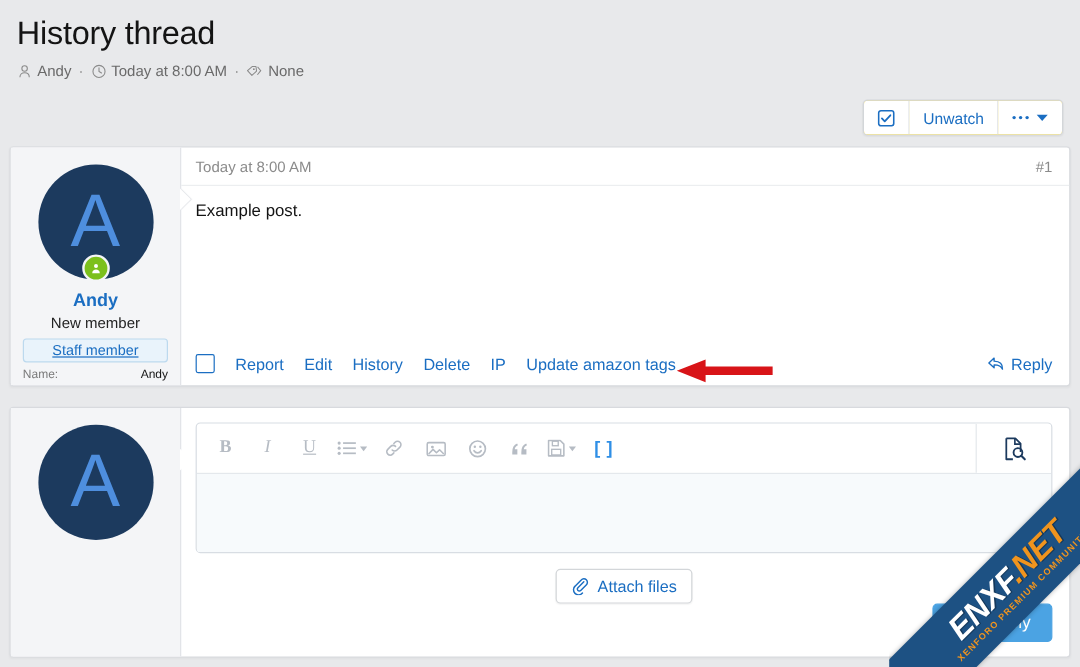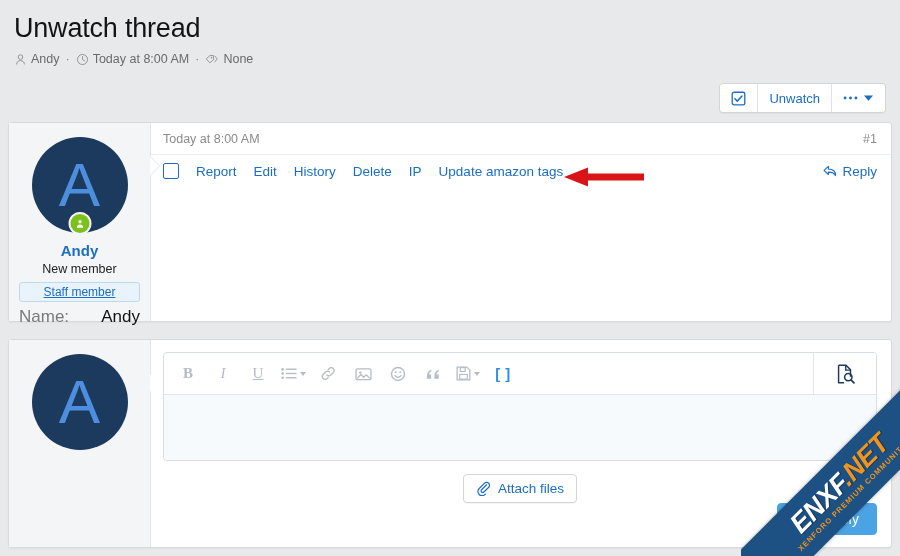--- a/index.html
+++ b/index.html
@@ -167,21 +167,21 @@
     background: #e9f3fb;
     border: 1px solid #bcd9ee;
     border-radius: 3px;
     color: #1b6ec2;
     font-size: 12px;
     padding: 2px 0;
     text-decoration: underline;
   }
   .pairs {
     margin-top: 5px;
-    font-size: 17px;
+    font-size: 10px;
     display: flex;
     justify-content: space-between;
   }
   .pairs .k { color: #7a7a7a; }
   .pairs .v { color: #141414; }
 
   
   .post-main {
     flex: 1;
     display: flex;
@@ -408,21 +408,21 @@
     font-weight: bold;
     letter-spacing: 1.1px;
     color: #f0941e;
     margin-top: 1px;
   }
 </style>
 </head>
 <body>
 
 <div class="thread-head">
-  <h1 class="thread-title">Unwatch thread</h1>
+  <h1 class="thread-title">History thread</h1>
   <div class="thread-meta">
     <span class="mi">
       <span class="ico">
         <svg width="13" height="13" viewBox="0 0 16 16">
             <circle cx="8" cy="5" r="2.8" fill="none" stroke="#8a8a8a" stroke-width="1.1"></circle>
             <path d="M3.2 14c0-3 2.2-4.6 4.8-4.6s4.8 1.6 4.8 4.6" fill="none" stroke="#8a8a8a" stroke-width="1.1"></path>
           </svg>
       </span>
       <span>Andy</span>
     </span>
@@ -497,20 +497,21 @@
       <span class="k">Name:</span>
       <span class="v">Andy</span>
     </div>
   </div>
 
   <div class="post-main">
     <div class="post-head">
       <span>Today at 8:00 AM</span>
       <span>#1</span>
     </div>
+    <div class="post-body">Example post.</div>
     <div class="post-actions">
       <div class="act-checkbox"></div>
       <a>Report</a>
       <a>Edit</a>
       <a>History</a>
       <a>Delete</a>
       <a>IP</a>
       <a>Update amazon tags</a>
       <svg class="red-arrow" viewBox="0 0 80 22">
         <path d="M0 11 L24 1.5 L24 7.5 L80 7.5 L80 14.5 L24 14.5 L24 20.5 Z" fill="#d81418"></path>

